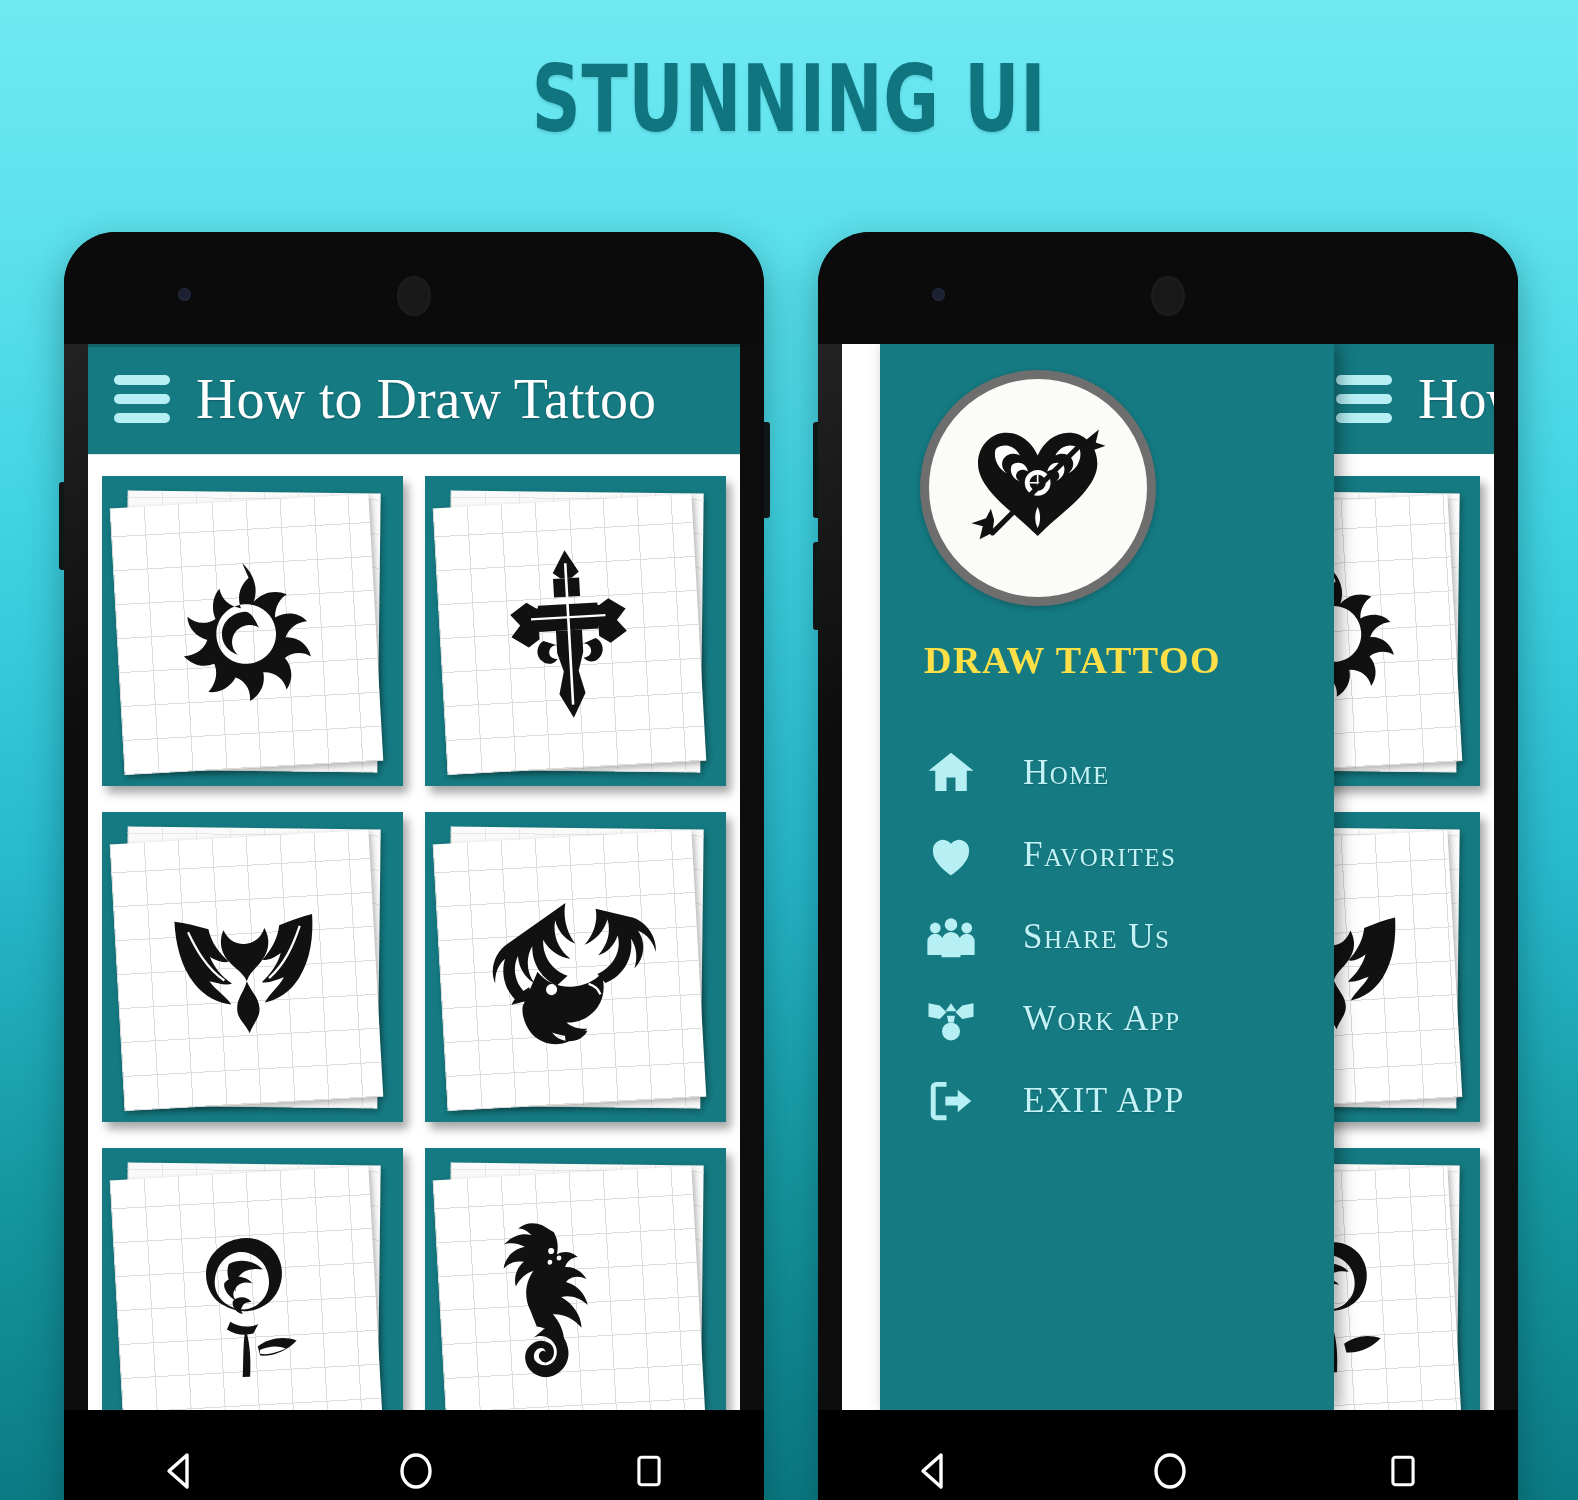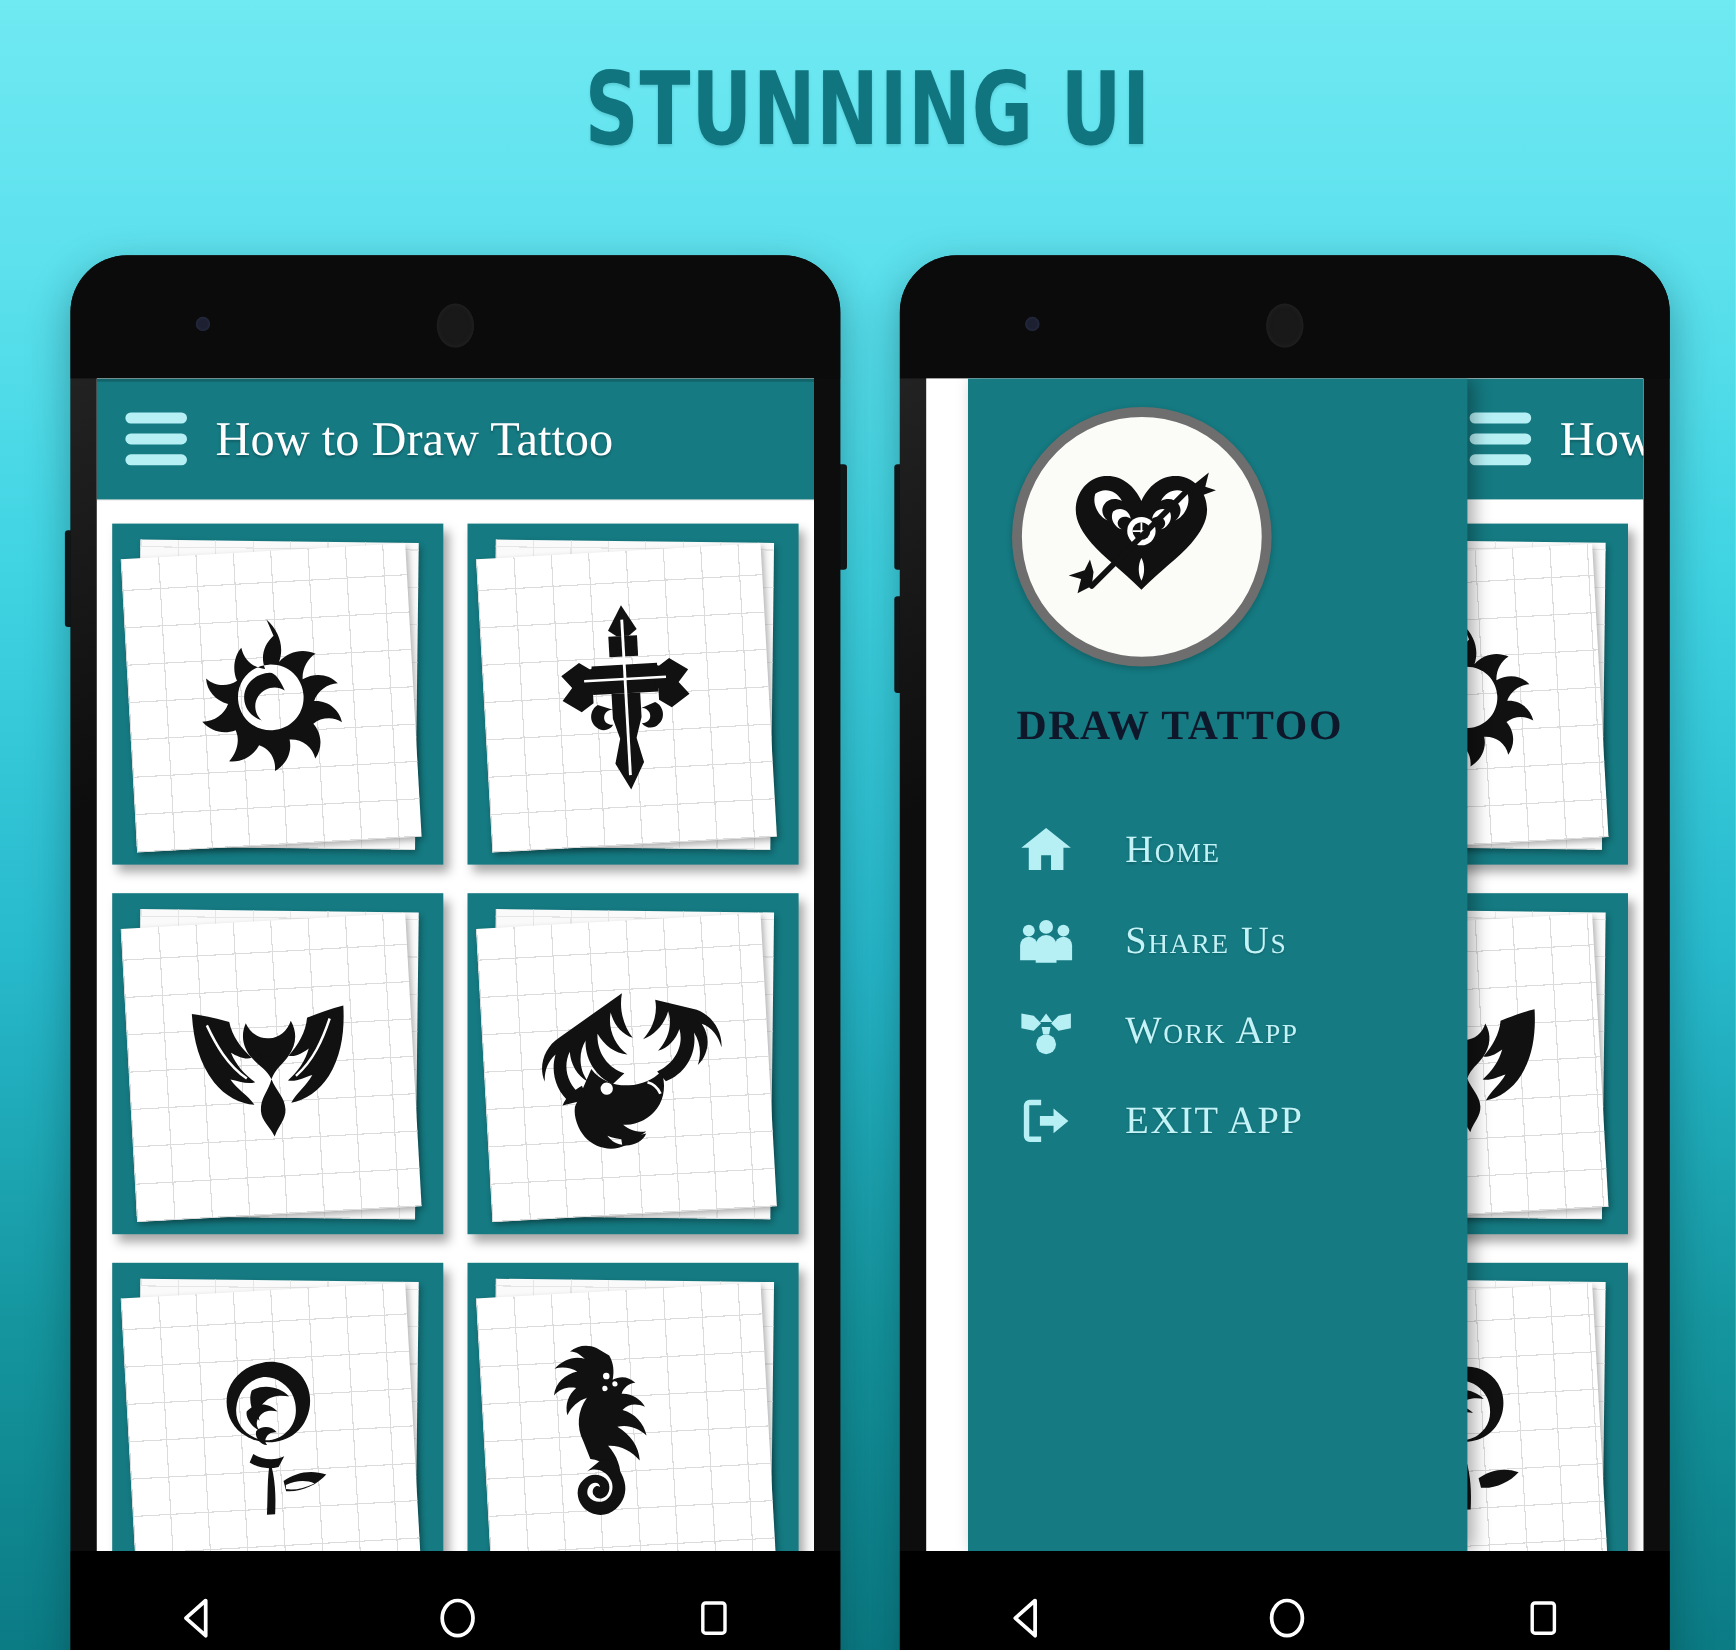--- a/index.html
+++ b/index.html
@@ -79,21 +79,21 @@
     display:flex; align-items:center; padding-left:26px;
     box-shadow:0 1px 0 rgba(0,0,0,.1);
   }
   .appbar::before{
     content:""; position:absolute; top:0; left:0; right:0; height:3px;
     background:rgba(0,0,0,.18);
   }
   .hamburger{ width:56px; display:flex; flex-direction:column; gap:9px; flex:0 0 auto; }
   .hamburger i{ display:block; height:10px; border-radius:5px; background:#b6f0f5; }
   .appbar-title{
-    color:#ffffff; font-size:44px; font-family:"Liberation Serif", serif;
+    color:#ffffff; font-size:56px; font-family:"Liberation Serif", serif;
     margin-left:26px; white-space:nowrap; text-shadow:0 1px 2px rgba(0,0,0,.25);
   }
 
   
   .grid{
     padding:22px 14px 0 14px;
     display:grid; grid-template-columns:1fr 1fr; gap:26px 22px;
     background:#fff;
   }
   .card{
@@ -131,21 +131,21 @@
     padding-top:26px;
   }
   .drawer-logo{
     width:236px; height:236px; border-radius:50%;
     background:#fbfbf7; border:9px solid #6e6e6e;
     margin-left:40px; display:flex; align-items:center; justify-content:center;
     box-shadow:0 2px 6px rgba(0,0,0,.22);
   }
   .drawer-logo svg{ width:74%; height:74%; }
   .drawer-brand{
-    color:#0f172a; font-weight:bold; font-size:38px; letter-spacing:1.5px;
+    color:#fde047; font-weight:bold; font-size:38px; letter-spacing:1.5px;
     margin:32px 0 0 44px; font-family:"Liberation Serif", serif;
   }
   .drawer-menu{ margin-top:50px; }
   .drawer-item{
     display:flex; align-items:center; height:82px; padding-left:44px; gap:45px;
   }
   .drawer-item .di-icon{ width:54px; height:54px; flex:0 0 54px; display:flex; align-items:center; justify-content:center; }
   .drawer-item .di-icon svg{ width:100%; height:100%; fill:#b6f0f5; }
   .drawer-item .di-label{
     color:#c4f3f7; font-size:35px; letter-spacing:1.5px;
@@ -409,20 +409,28 @@
 
             <div class="drawer-item">
               <span class="di-icon">
                 <svg viewBox="0 0 24 24">
                     <path d="M12 3 2 11h3v9h5v-6h4v6h5v-9h3z"></path>
                   </svg>
               </span>
               <span class="di-label">Home</span>
             </div>
 
+            <div class="drawer-item">
+              <span class="di-icon">
+                <svg viewBox="0 0 24 24">
+                    <path d="M12 21s-8-5.1-8-10.5A4.5 4.5 0 0 1 12 7a4.5 4.5 0 0 1 8 3.5C20 15.9 12 21 12 21z"></path>
+                  </svg>
+              </span>
+              <span class="di-label">Favorites</span>
+            </div>
 
 
             <div class="drawer-item">
               <span class="di-icon">
                 <svg viewBox="0 0 24 24">
                   <circle cx="5" cy="8" r="2.4"></circle>
                     <path d="M1.5 20v-6a3.5 3.5 0 0 1 7 0v6z"></path>
                   <circle cx="19" cy="8" r="2.4"></circle>
                     <path d="M15.5 20v-6a3.5 3.5 0 0 1 7 0v6z"></path>
                   <circle cx="12" cy="6.5" r="2.8"></circle>

